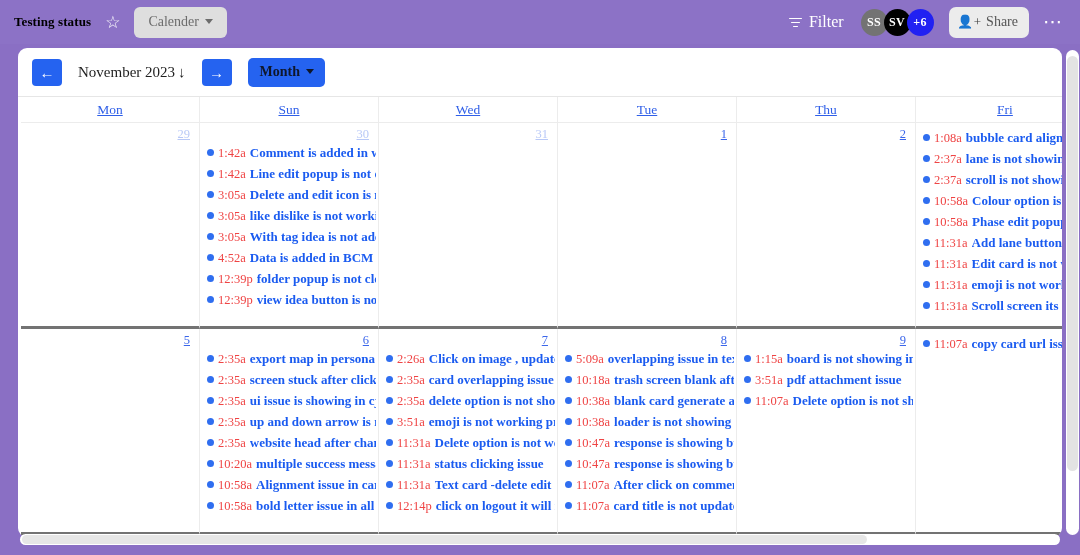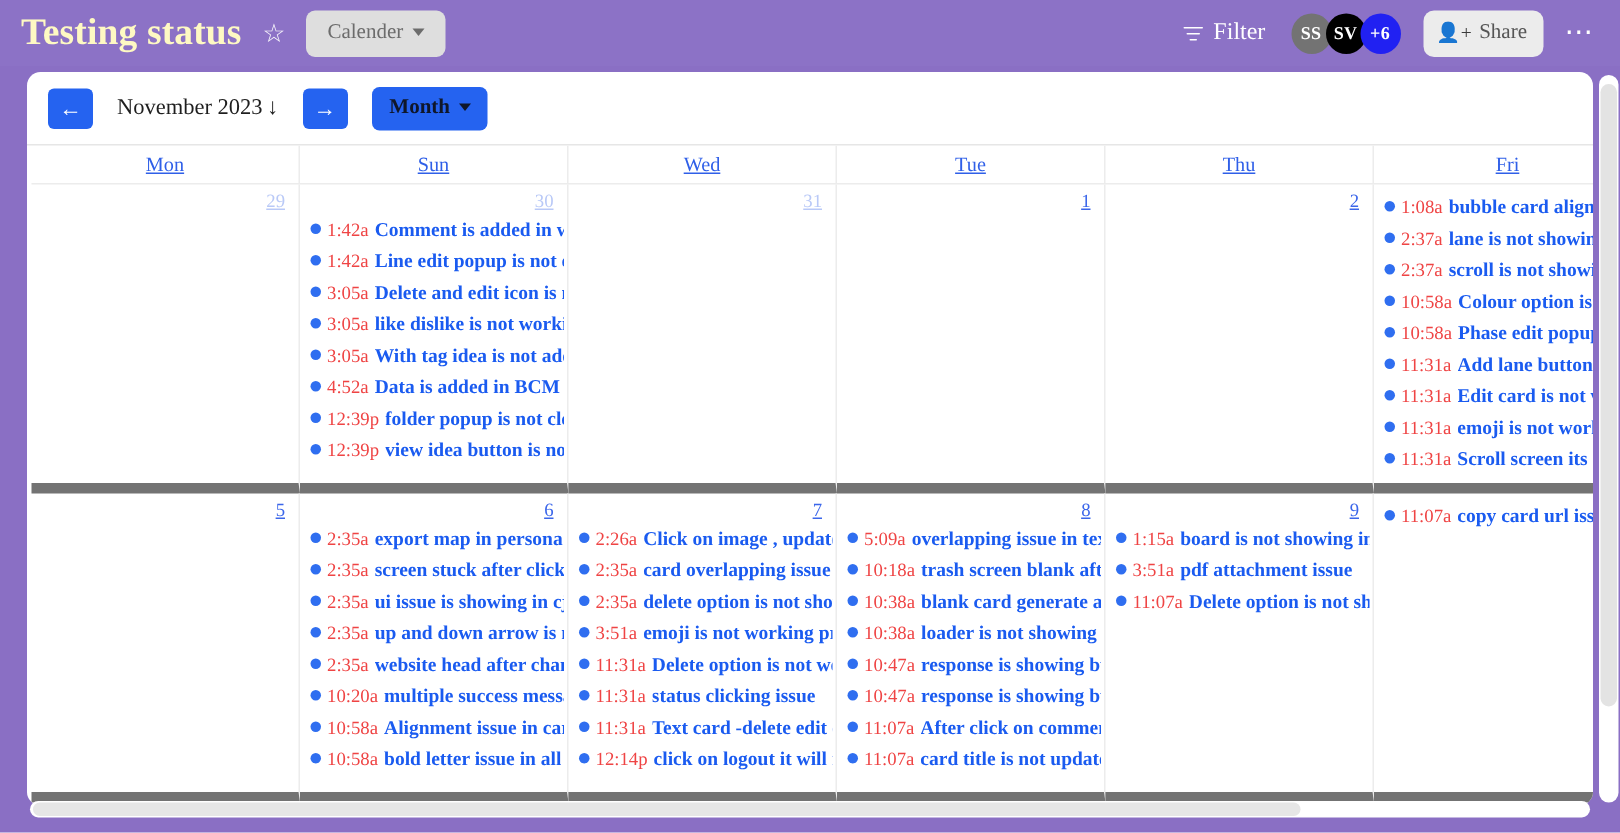--- a/index.html
+++ b/index.html
@@ -14,22 +14,22 @@
   
   .topbar {
     position: absolute; left: 0; top: 0;
     width: 1080px; height: 44px;
     background: #8c72c6;
     display: flex; align-items: center;
     padding: 0 14px;
   }
   .topbar-left { display: flex; align-items: center; gap: 14px; }
   .board-title {
-    color: #fef9c3;
-    font-size: 25px;
+    color: #000000;
+    font-size: 13px;
     font-weight: bold;
     letter-spacing: .1px;
     white-space: nowrap;
     font-family: Liberation Serif, serif;
   }
   .star-icon {
     color: #ffffff; font-size: 17px; line-height: 1;
     opacity: .97; cursor: pointer;
   }
   .view-chip {
@@ -160,21 +160,21 @@
     font-size: 13.5px;
     text-decoration: underline;
     cursor: pointer;
     font-family: "Liberation Serif", serif;
   }
   .hdr-row { border-bottom: 1px solid #ececec; }
 
   .day-cell {
     flex: 0 0 179px;
     border-right: 1px solid #ececec;
-    border-bottom: 7px solid #737373;
+    border-bottom: 3px solid #737373;
     padding: 4px 0 3px 0;
     min-height: 206px;
     overflow: hidden;
   }
   .day-num {
     text-align: right;
     padding-right: 9px;
     font-size: 12.5px;
     color: #3b66ea;
     text-decoration: underline;

